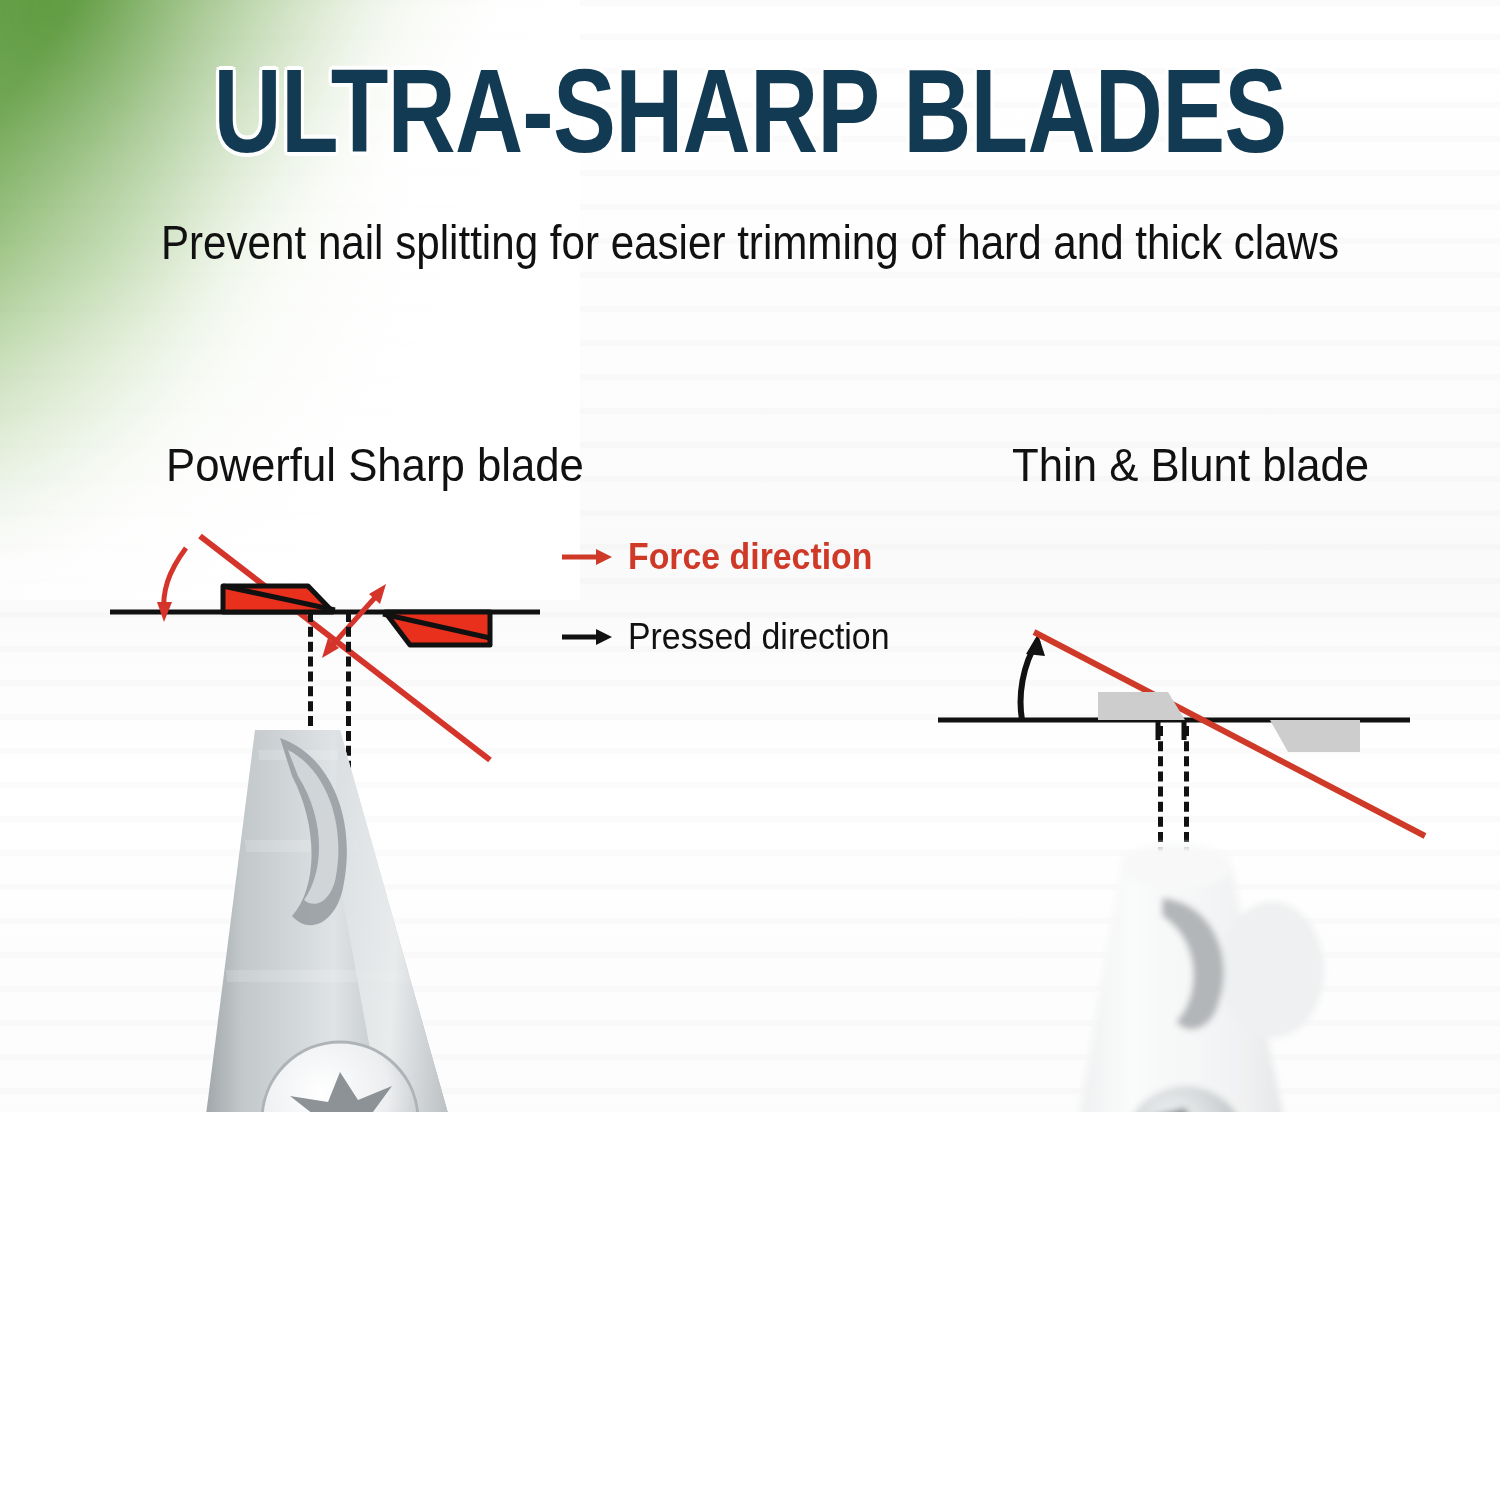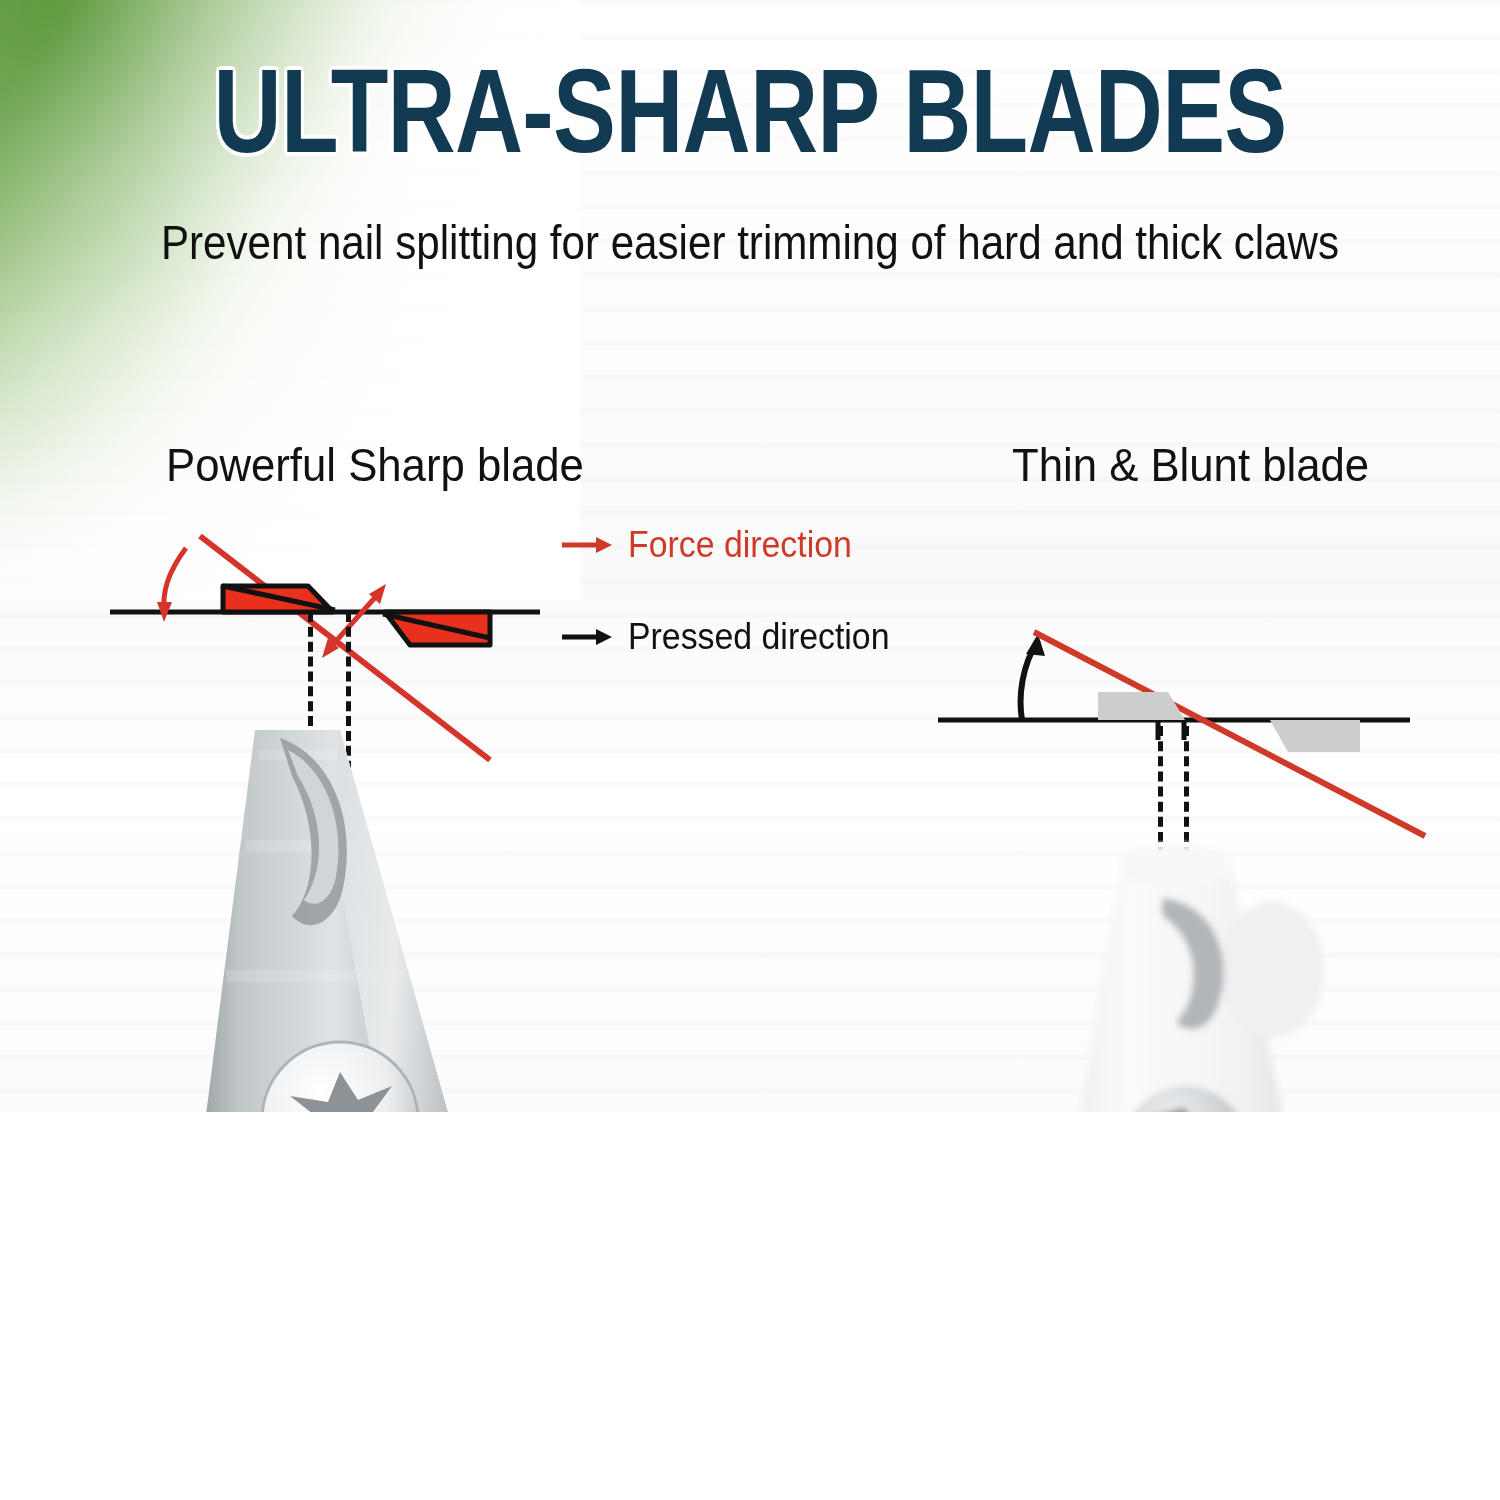--- a/index.html
+++ b/index.html
@@ -94,21 +94,21 @@
   #title-right { left:1012px; top:438px; }
 
   
   .diagram { position:absolute; }
   #diagram-left  { left:90px;  top:510px; width:790px; height:360px; }
   #diagram-right { left:930px; top:600px; width:560px; height:290px; }
   .diagram svg { display:block; overflow:visible; }
 
   
   .legend { position:absolute; }
-  #legend-force   { left:560px; top:524px; }
+  #legend-force   { left:560px; top:536px;font-weight:bold; }
   #legend-press   { left:560px; top:616px; }
   .legend-row { display:flex; align-items:center; gap:14px; white-space:nowrap; }
   .legend-label { font-size:36px; transform:scaleX(0.94); transform-origin:0 50%; }
   .legend-label.force { color:#cf3a28; }
   .legend-label.press { color:#111; }
 
   
   .guide {
     position:absolute;
     width:0; border-left:5px dashed #111;

